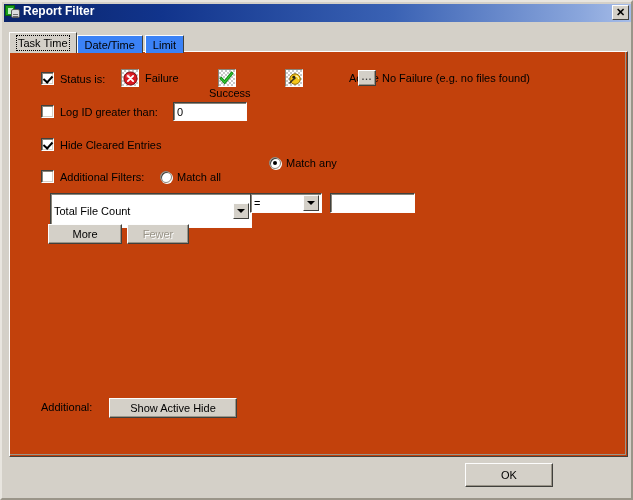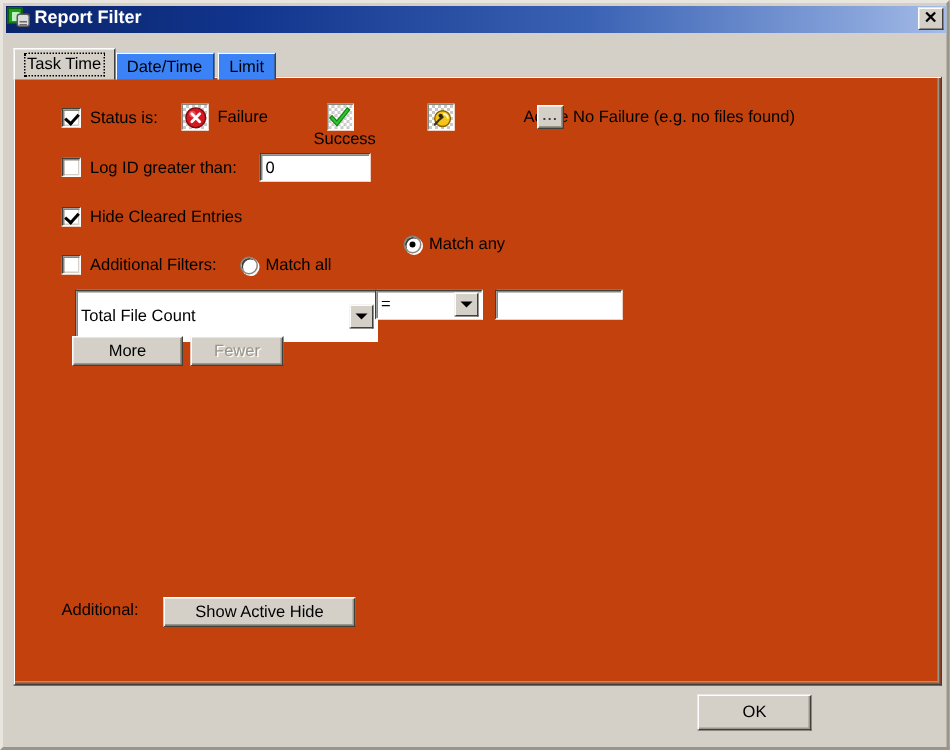--- a/index.html
+++ b/index.html
@@ -438,15 +438,15 @@
     <div class="btn" style="position:absolute; left:38px; top:172px; width:74px; height:20px;">More</div>
     <div class="btn disabled" style="position:absolute; left:117px; top:172px; width:62px; height:20px;">Fewer</div>
 
     <div class="row" style="left:31px; top:349px;">
       <span>Additional:</span>
     </div>
     <div class="btn" style="position:absolute; left:99px; top:346px; width:128px; height:20px;">Show Active Hide</div>
 
   </div>
 
-  <div class="btn" style="position:absolute; left:463px; top:461px; width:76px; height:24px;">OK</div>
+  <div class="btn" style="position:absolute; left:463px; top:461px; width:88px; height:24px;">OK</div>
 
 </div>
 
 </body></html>

